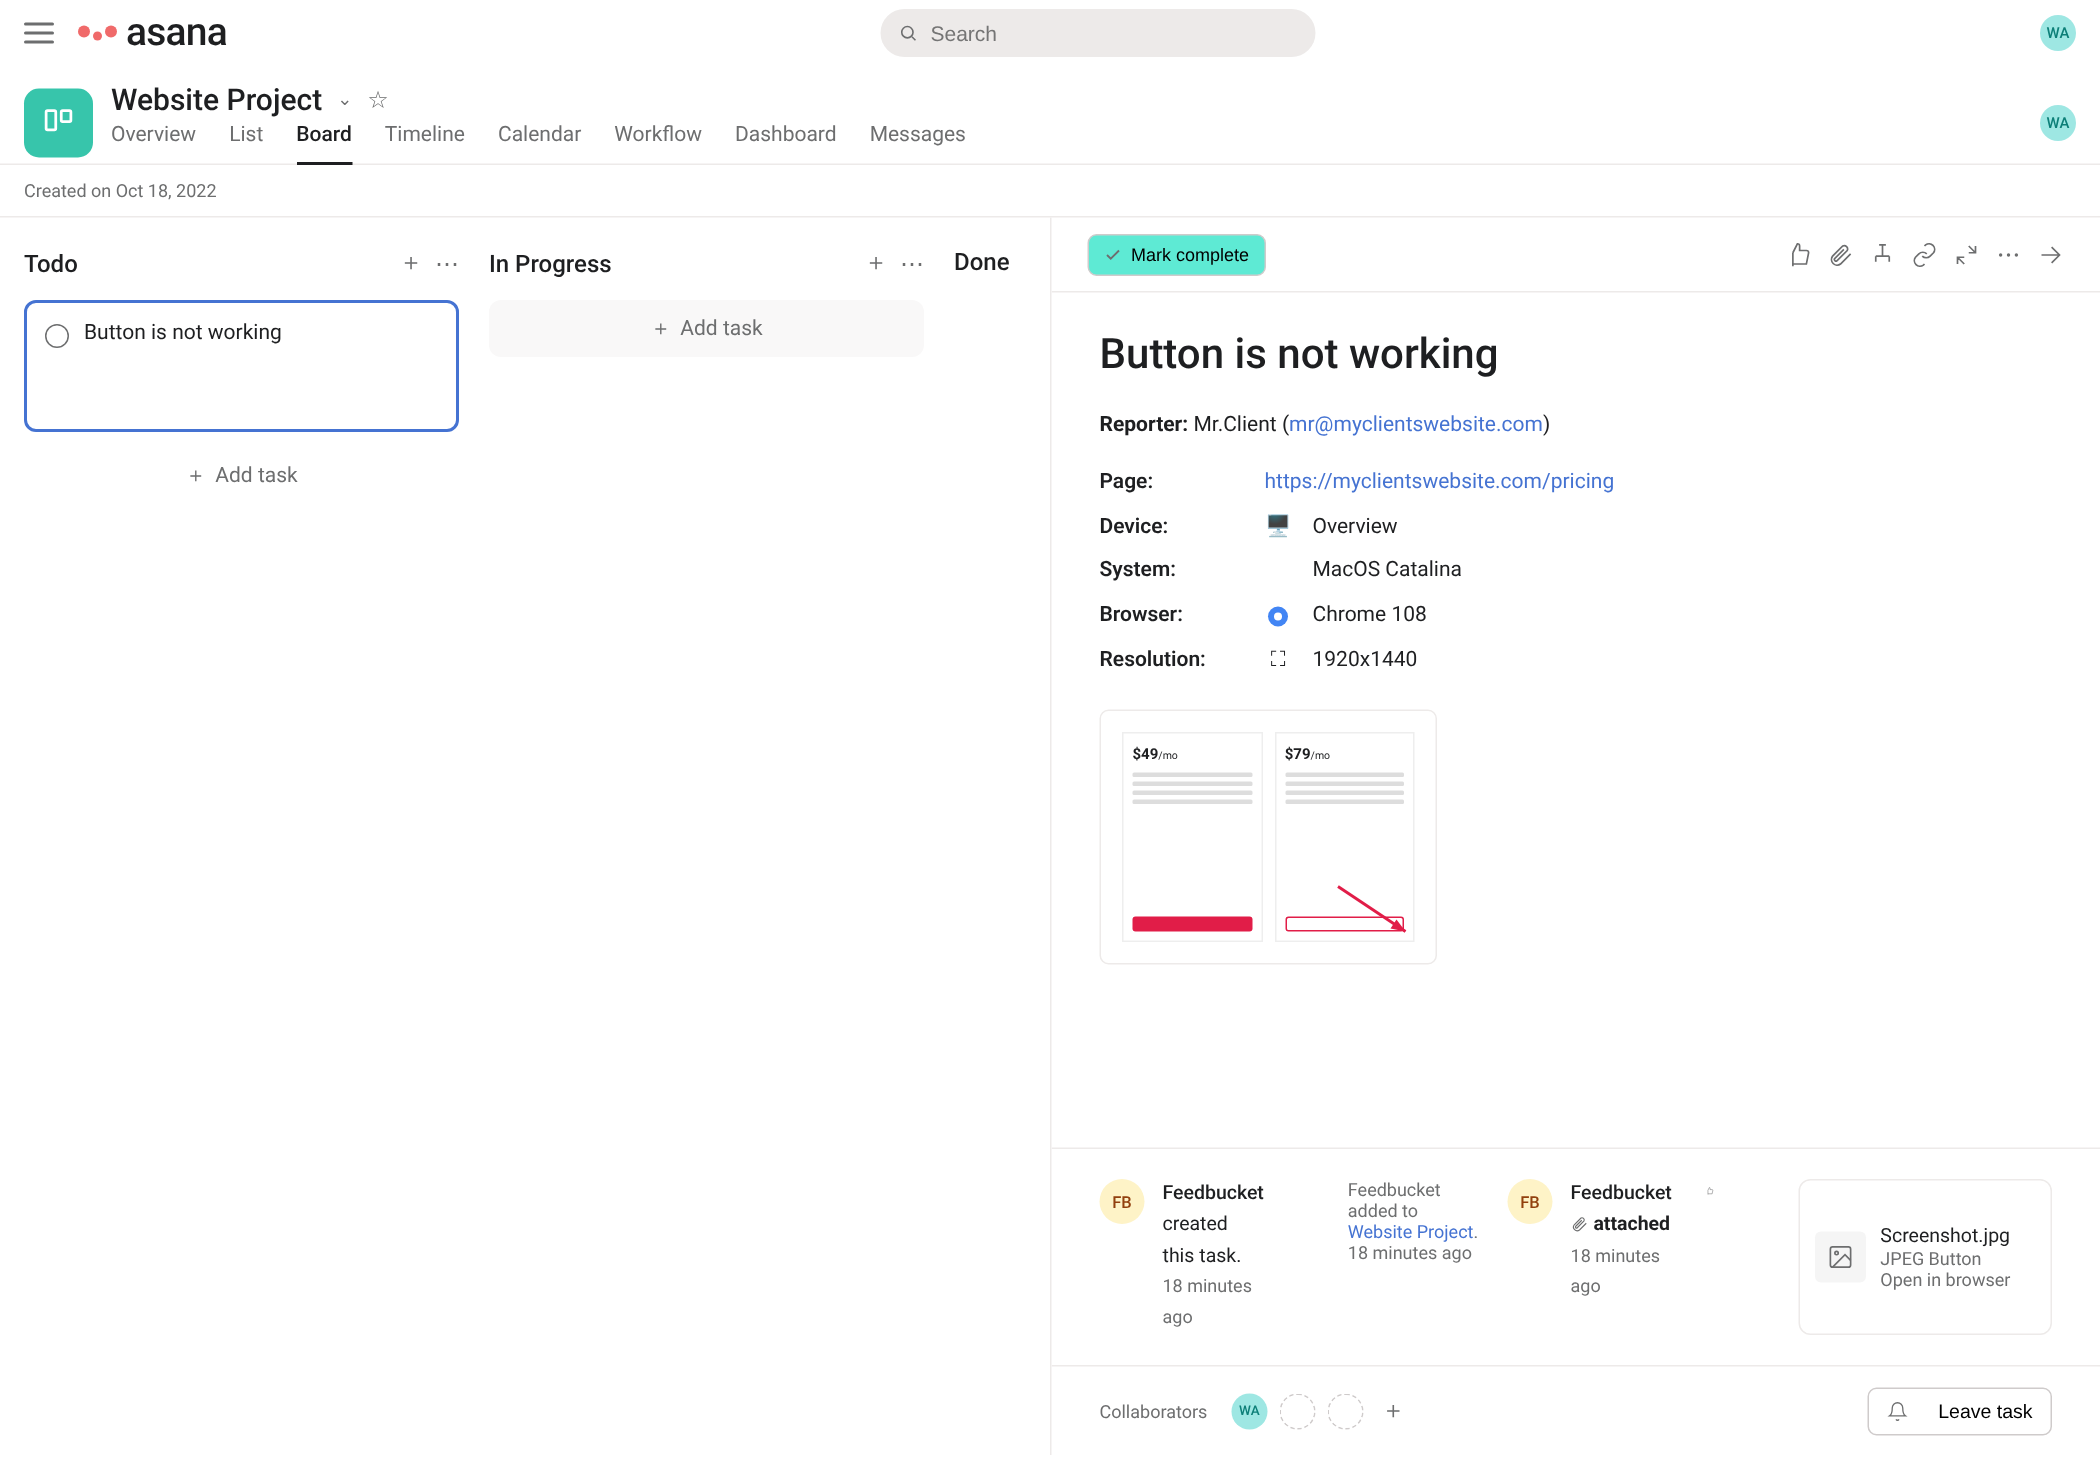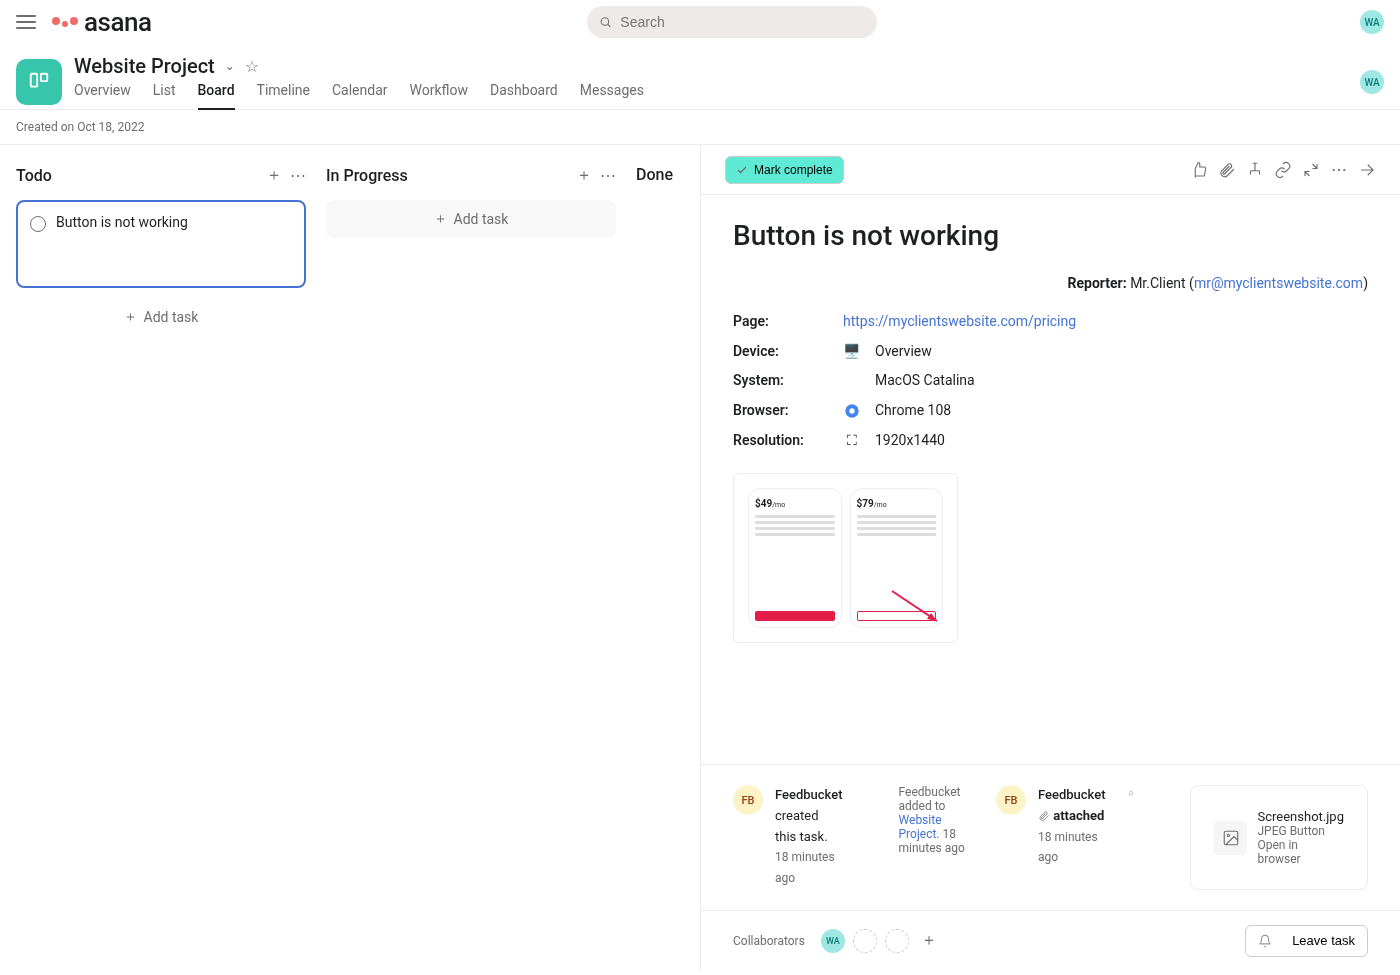--- a/index.html
+++ b/index.html
@@ -55,44 +55,44 @@
 
 
 .panel { flex: 1; border-left: 1px solid #edeae9; display: flex; flex-direction: column; overflow: hidden; }
 .panel-toolbar { height: 50px; border-bottom: 1px solid #edeae9; display: flex; align-items: center; padding: 0 24px; gap: 10px; }
 .mark-btn { height: 28px; border: 1px solid #cfcbcb; border-radius: 6px; background: #5eead4; font-size: 12px; display: flex; align-items: center; gap: 6px; padding: 0 10px; cursor: pointer; }
 .panel-toolbar .spacer { flex: 1; }
 .tb-icon { width: 18px; height: 18px; color: #6d6e6f; cursor: pointer; }
 .panel-body { flex: 1; padding: 24px 32px; overflow-y: auto; }
 .task-title { font-size: 28px; font-weight: 500; margin-bottom: 20px; }
 .desc { font-size: 14px; line-height: 1.7; color: #1e1f21; }
-.desc p { margin-bottom: 14px; text-align: right; }
+.desc p { margin-bottom: 14px; }
 .link { color: #4573d2; text-decoration: none; }
 .kv-grid { display: grid; grid-template-columns: 100px 22px auto; row-gap: 6px; column-gap: 10px; align-items: center; font-size: 14px; margin-bottom: 20px; }
 .kv-grid .k { font-weight: 600; }
 .kv-grid .ic { width: 18px; height: 18px; display: flex; align-items: center; justify-content: center; }
 .kv-grid .page-row { grid-column: 2 / span 2; }
 .screenshot { width: 225px; height: 170px; border: 1px solid #edeae9; border-radius: 6px; background: linear-gradient(#fff, #fff); position: relative; padding: 14px; display: flex; gap: 8px; }
-.price-card { flex: 1; border: 1px solid #eee; border-radius: 12px; padding: 6px; font-size: 7px; display: flex; flex-direction: column; gap: 3px; }
+.price-card { flex: 1; border: 1px solid #eee; border-radius: 0; padding: 6px; font-size: 7px; display: flex; flex-direction: column; gap: 3px; }
 .price-card .price { font-weight: 700; font-size: 10px; }
 .price-card .line { height: 3px; background: #ddd; border-radius: 1px; }
 .price-card .btn { height: 10px; background: #e11d48; border-radius: 2px; margin-top: auto; }
 .price-card.outline .btn { background: #fff; border: 1px solid #e11d48; }
 .arrow { position: absolute; bottom: 16px; right: 10px; width: 60px; height: 40px; }
 
 .activity { border-top: 1px solid #edeae9; padding: 20px 32px; display: flex; gap: 14px; font-size: 13px; color: #1e1f21; }
 .act-row { display: flex; align-items: flex-start; gap: 12px; }
 .fb-avatar { width: 30px; height: 30px; border-radius: 50%; background: #fef3c7; color: #92400e; display: flex; align-items: center; justify-content: center; font-size: 11px; font-weight: 500; flex-shrink: 0; }
 .act-text { line-height: 1.6; }
 .act-text .who { font-weight: 500; }
 .act-text .when { color: #6d6e6f; font-size: 12px; }
 .act-indent { margin-left: 42px; font-size: 12px; color: #6d6e6f; }
 .like-icon { margin-left: auto; color: #6d6e6f; }
 
-.attach-box { margin-left: 42px; border: 1px solid #edeae9; border-radius: 8px; padding: 23px; display: flex; gap: 10px; align-items: center; width: 480px; }
+.attach-box { margin-left: 42px; border: 1px solid #edeae9; border-radius: 8px; padding: 10px; display: flex; gap: 10px; align-items: center; width: 480px; }
 .attach-thumb { width: 34px; height: 34px; background: #f5f5f5; border-radius: 4px; display: flex; align-items: center; justify-content: center; }
 .attach-meta { font-size: 12px; }
 .attach-meta .name { font-size: 13px; color: #1e1f21; }
 .attach-meta .sub { color: #6d6e6f; }
 
 .panel-footer { height: 60px; border-top: 1px solid #edeae9; display: flex; align-items: center; padding: 0 32px; gap: 8px; }
 .collab-label { font-size: 12px; color: #6d6e6f; margin-right: 8px; }
 .collab-av { width: 24px; height: 24px; border-radius: 50%; background: #9ee7e3; display: flex; align-items: center; justify-content: center; font-size: 9px; font-weight: 500; color: #0d7f78; }
 .collab-empty { width: 24px; height: 24px; border-radius: 50%; border: 1px dashed #cfcbcb; }
 .collab-plus { width: 24px; height: 24px; border-radius: 50%; display: flex; align-items: center; justify-content: center; color: #6d6e6f; cursor: pointer; }

